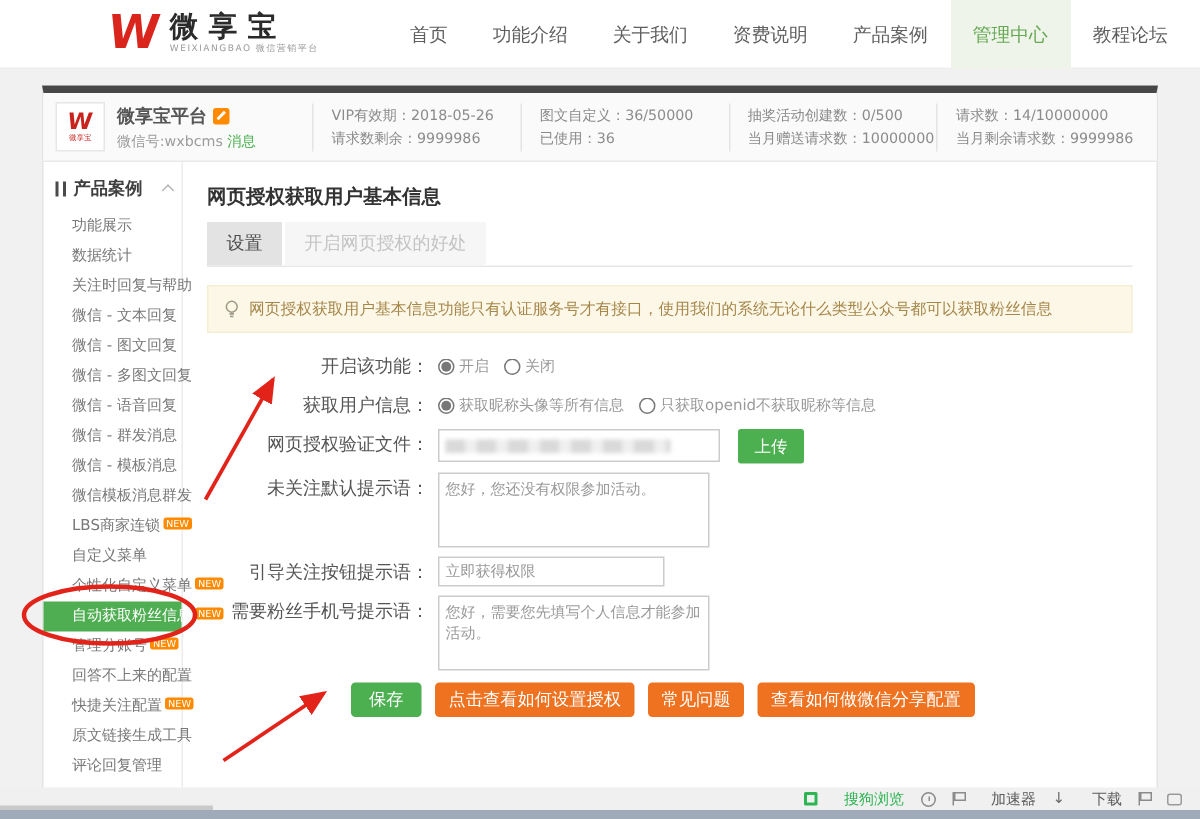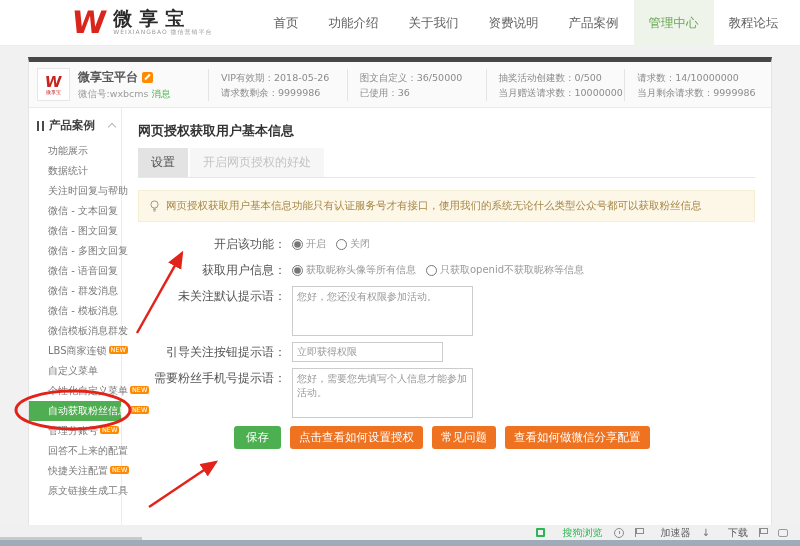--- a/index.html
+++ b/index.html
@@ -192,20 +192,21 @@
         <div class="sb-item">微信 - 模板消息</div>
         <div class="sb-item">微信模板消息群发</div>
         <div class="sb-item"><span>LBS商家连锁</span><span class="badge-new">NEW</span></div>
         <div class="sb-item">自定义菜单</div>
         <div class="sb-item"><span>个性化自定义菜单</span><span class="badge-new">NEW</span></div>
         <div class="sb-item active"><span>自动获取粉丝信息</span><span class="badge-new">NEW</span></div>
         <div class="sb-item"><span>管理分账号</span><span class="badge-new">NEW</span></div>
         <div class="sb-item">回答不上来的配置</div>
         <div class="sb-item"><span>快捷关注配置</span><span class="badge-new">NEW</span></div>
         <div class="sb-item">原文链接生成工具</div>
+        <div class="sb-item">评论回复管理</div>
       </div>
 
       <div class="content">
         <div class="page-title">网页授权获取用户基本信息</div>
 
         <div class="tabs">
           <div class="tab active">设置</div>
           <div class="tab inactive">开启网页授权的好处</div>
         </div>
 
@@ -233,20 +234,27 @@
           <div class="frow">
             <div class="flabel">获取用户信息：</div>
             <div class="fctrl radio-row">
               <input type="radio" name="uinfo" checked="" style="">
               <span class="radio-lab">获取昵称头像等所有信息</span>
               <input type="radio" name="uinfo" style="">
               <span class="radio-lab">只获取openid不获取昵称等信息</span>
             </div>
           </div>
 
+          <div class="frow">
+            <div class="flabel">网页授权验证文件：</div>
+            <div class="fctrl">
+              <div class="verify-box"><span class="censor"></span></div>
+              <button class="btn-upload">上传</button>
+            </div>
+          </div>
 
           <div class="frow">
             <div class="flabel">未关注默认提示语：</div>
             <div class="fctrl">
               <textarea class="f-textarea" style="">您好，您还没有权限参加活动。</textarea>
             </div>
           </div>
 
           <div class="frow">
             <div class="flabel">引导关注按钮提示语：</div>

